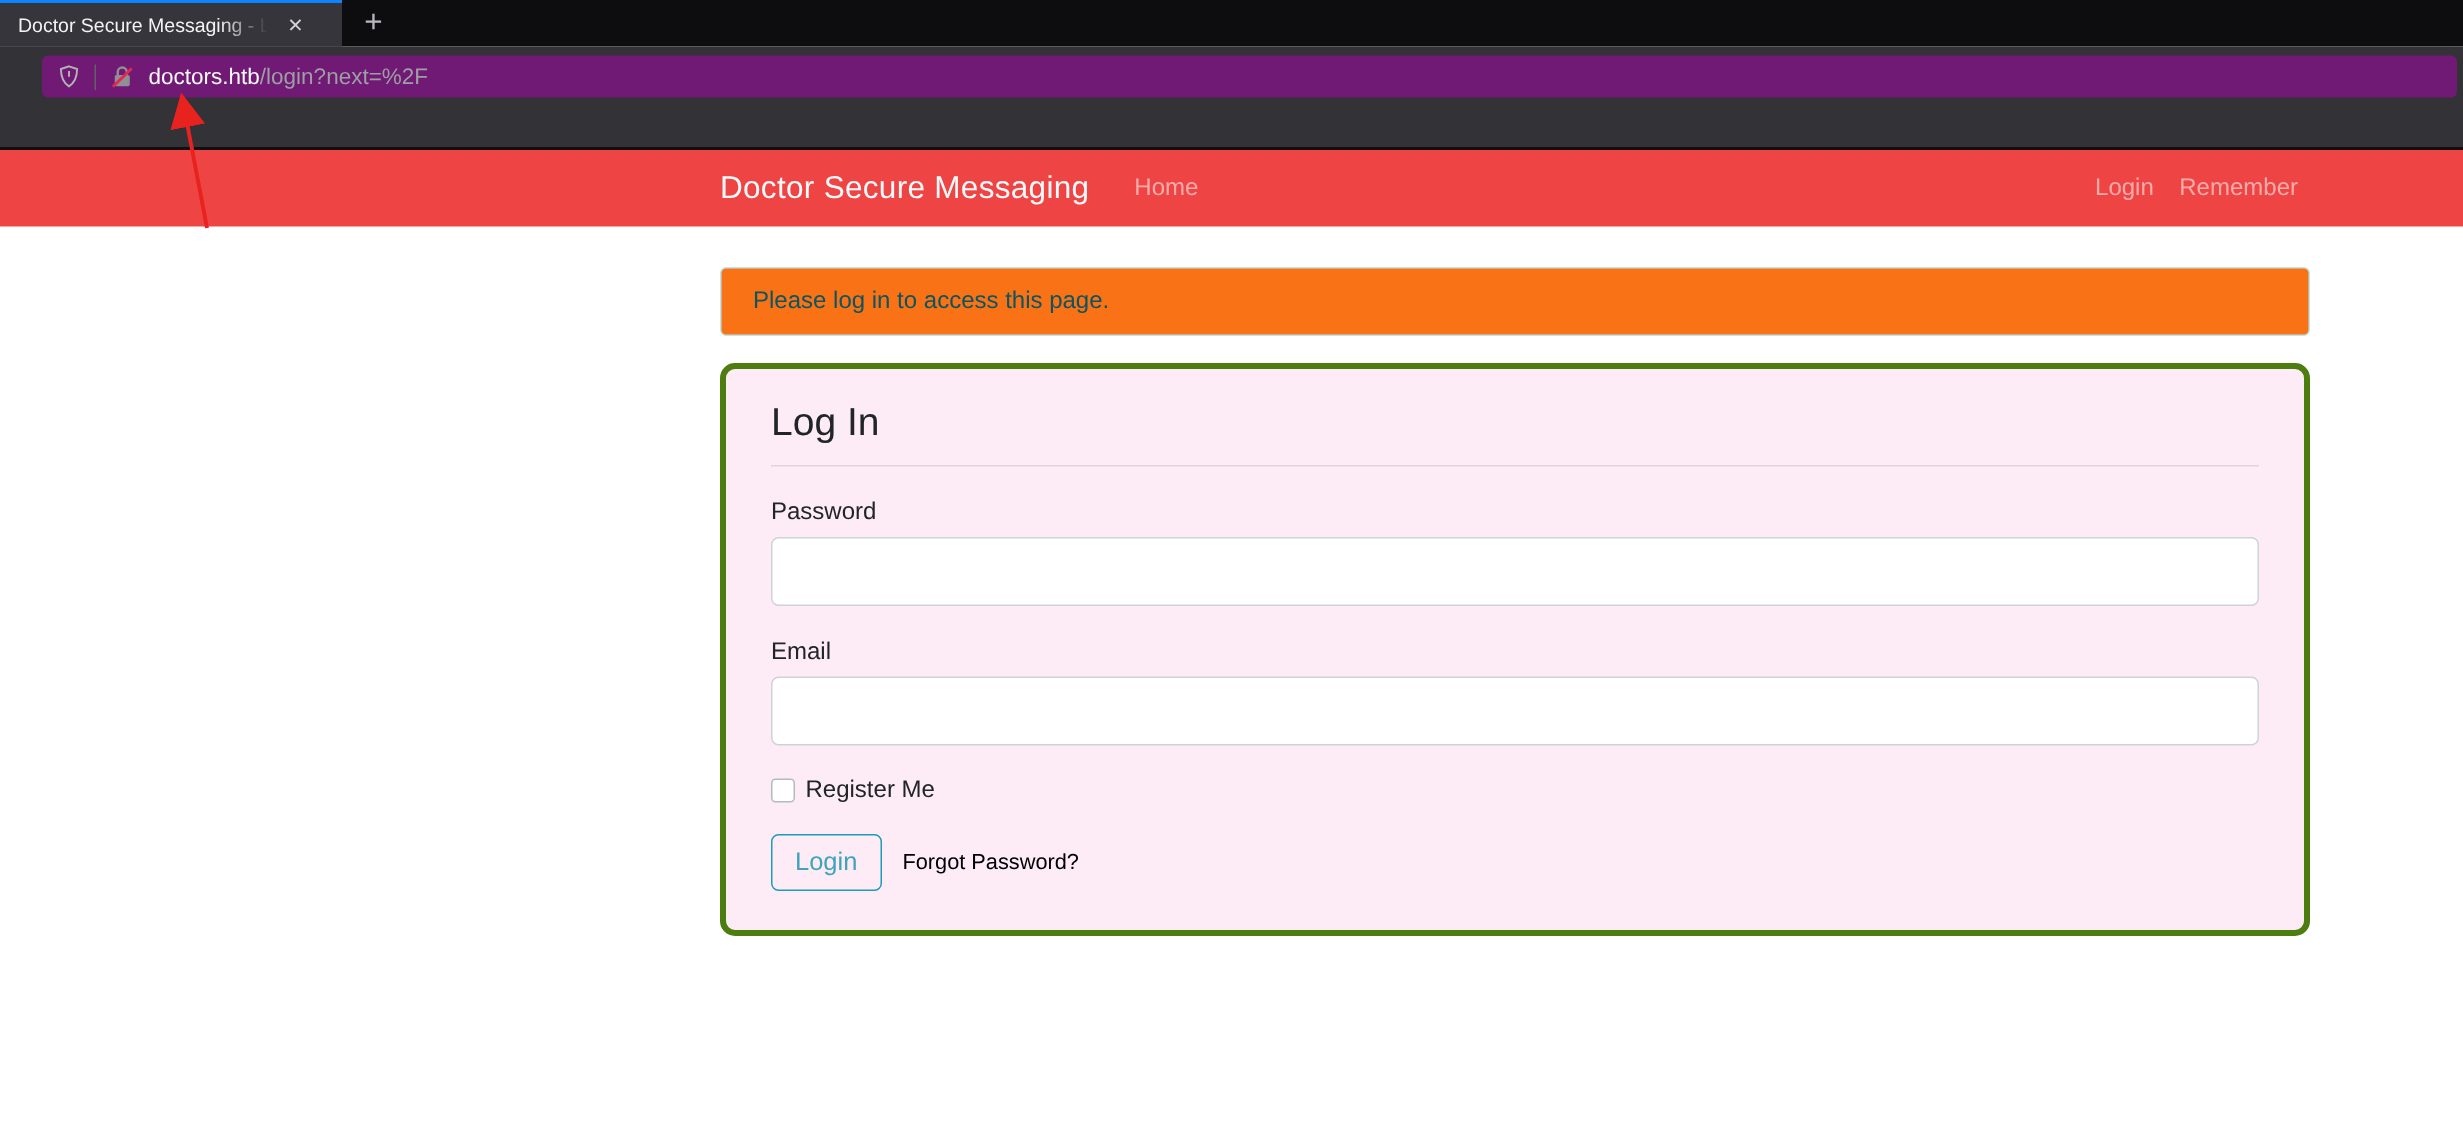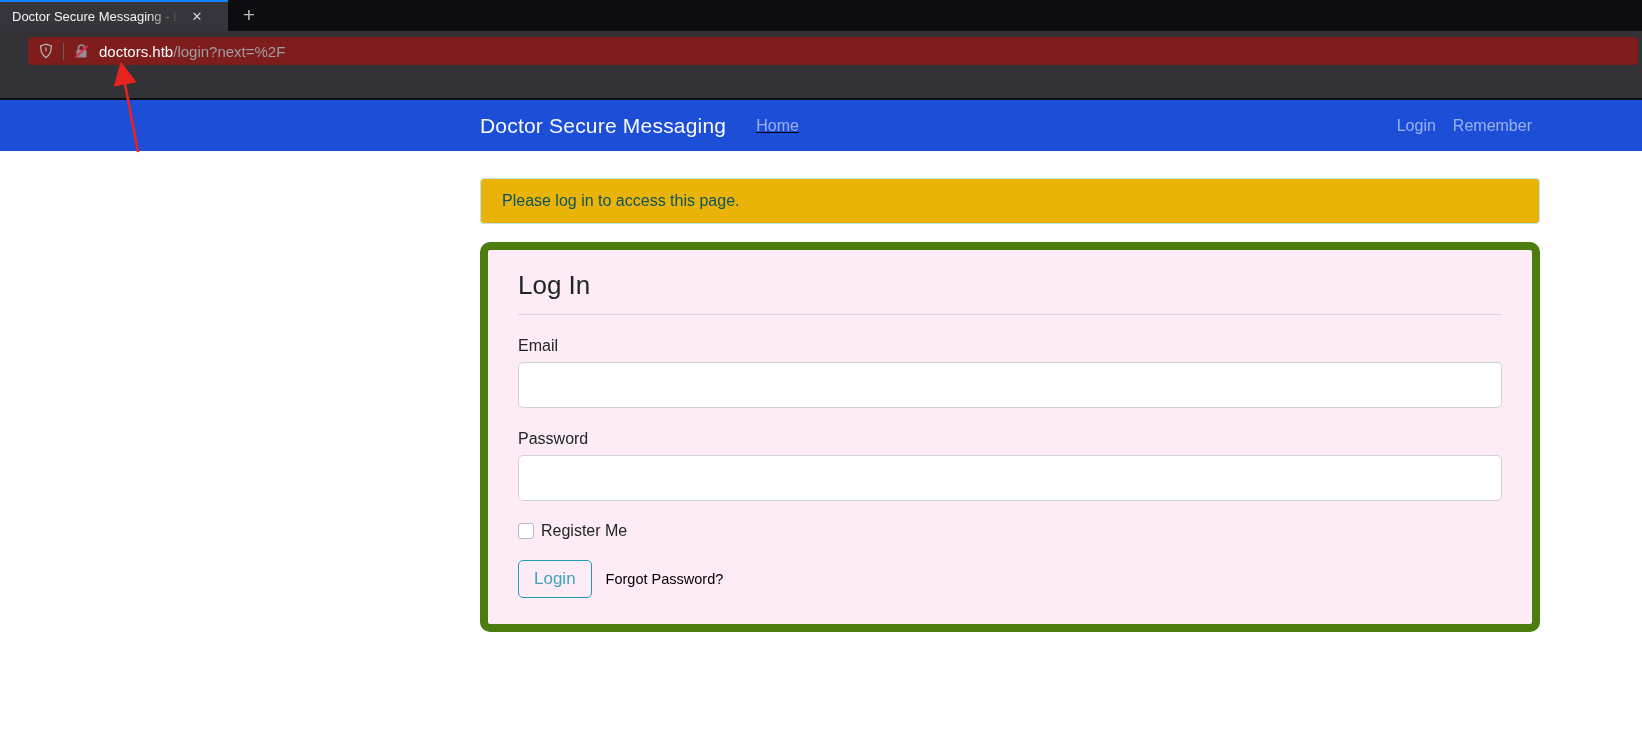--- a/index.html
+++ b/index.html
@@ -12,46 +12,46 @@
          display:flex; align-items:center; padding:0 6px 0 12px; position:relative; }
   .tab-title { color:#f3f3f5; font-size:13px; white-space:nowrap; overflow:hidden;
                width:172px; -webkit-mask-image:linear-gradient(to right,#000 78%,transparent 97%);
                mask-image:linear-gradient(to right,#000 78%,transparent 97%); }
   .tab-close { color:#d4d4d8; font-size:13px; width:22px; height:22px; line-height:22px;
                text-align:center; border-radius:3px; cursor:default; margin-left:2px; }
   .newtab { color:#b8b8bf; font-size:21px; font-weight:300; width:30px; height:31px;
             line-height:29px; text-align:center; margin-left:6px; }
 
   .toolbar { height:69px; background:#323237; border-bottom:2px solid #0f0f12; padding:6px 4px 0 28px; }
-  .urlbar { height:28px; background:#7f1d1d; border-radius:4px; display:flex; align-items:center;
+  .urlbar { height:28px; background:#701a75; border-radius:4px; display:flex; align-items:center;
             padding:0 10px; }
   .urlbar .sep { width:1px; height:17px; background:#606065; margin:0 9px; }
   .url-text { font-size:15px; margin-left:9px; white-space:nowrap; }
   .url-host { color:#f9f9fa; }
   .url-path { color:#9e9ea4; }
   .chrome-icon { display:inline-flex; align-items:center; }
 
   
   .anno-arrow { position:absolute; left:88px; top:52px; width:80px; height:112px;
                 overflow:visible; z-index:50; pointer-events:none; }
 
   
-  .navbar { height:51px; background:#1d4ed8; display:flex; align-items:center;
+  .navbar { height:51px; background:#ef4444; display:flex; align-items:center;
             padding-left:480px; padding-right:110px; }
   .brand { color:#f8f9fa; font-size:21px; letter-spacing:.2px; }
   .nav-link { color:rgba(255,255,255,.55); font-size:16px; text-decoration:none; }
-  .nav-left { margin-left:30px; display:flex; gap:24px;text-decoration:underline; }
+  .nav-left { margin-left:30px; display:flex; gap:24px; }
   .nav-spacer { flex:1; }
   .nav-right { display:flex; gap:17px; }
 
   
   .container { width:1060px; margin-left:480px; }
-  .alert-info { margin-top:27px; background:#eab308; border:1px solid #bee5eb; border-radius:4px;
+  .alert-info { margin-top:27px; background:#f97316; border:1px solid #bee5eb; border-radius:4px;
                 color:#0c5460; font-size:16px; padding:13px 21px; }
-  .login-card { margin-top:18px; background:#fdecf6; border:8px solid #4d7c0f; border-radius:10px;
+  .login-card { margin-top:18px; background:#fdecf6; border:4px solid #4d7c0f; border-radius:10px;
                 padding:20px 30px 26px 30px; }
   .card-title { color:#212529; font-size:26px; font-weight:400; padding-bottom:13px;
                 border-bottom:1px solid #e3d2dd; }
   .form-group { margin-top:22px; }
   .form-label { display:block; color:#212529; font-size:16px; margin-bottom:7px; }
   .form-input { width:100%; height:46px; background:#fff; border:1px solid #ced3d8; border-radius:5px;
                 font-size:18px; padding:0 14px; color:#212529; outline:none; }
   .check-row { margin-top:21px; display:flex; align-items:center; }
   .checkbox { appearance:none; -webkit-appearance:none; width:16px; height:16px; background:#fff;
               border:1px solid #b4bac0; border-radius:3px; margin-right:7px; }
@@ -119,27 +119,27 @@
 </div>
 
 <div class="container">
 
   <div class="alert-info">Please log in to access this page.</div>
 
   <div class="login-card">
     <div class="card-title">Log In</div>
 
     <div class="form-group">
-      <label class="form-label">Email</label>
-      <input class="form-input" type="text" placeholder="" style="">
+      <label class="form-label">Password</label>
+      <input class="form-input" type="password" placeholder="" style="">
     </div>
 
     <div class="form-group">
-      <label class="form-label">Password</label>
-      <input class="form-input" type="password" placeholder="" style="">
+      <label class="form-label">Email</label>
+      <input class="form-input" type="text" placeholder="" style="">
     </div>
 
     <div class="check-row">
       <input class="checkbox" type="checkbox" style="">
       <span class="form-label" style="margin:0;">Register Me</span>
     </div>
 
     <div class="submit-row">
       <button class="btn-outline-info">Login</button>
       <a class="forgot-link" href="#">Forgot Password?</a>

